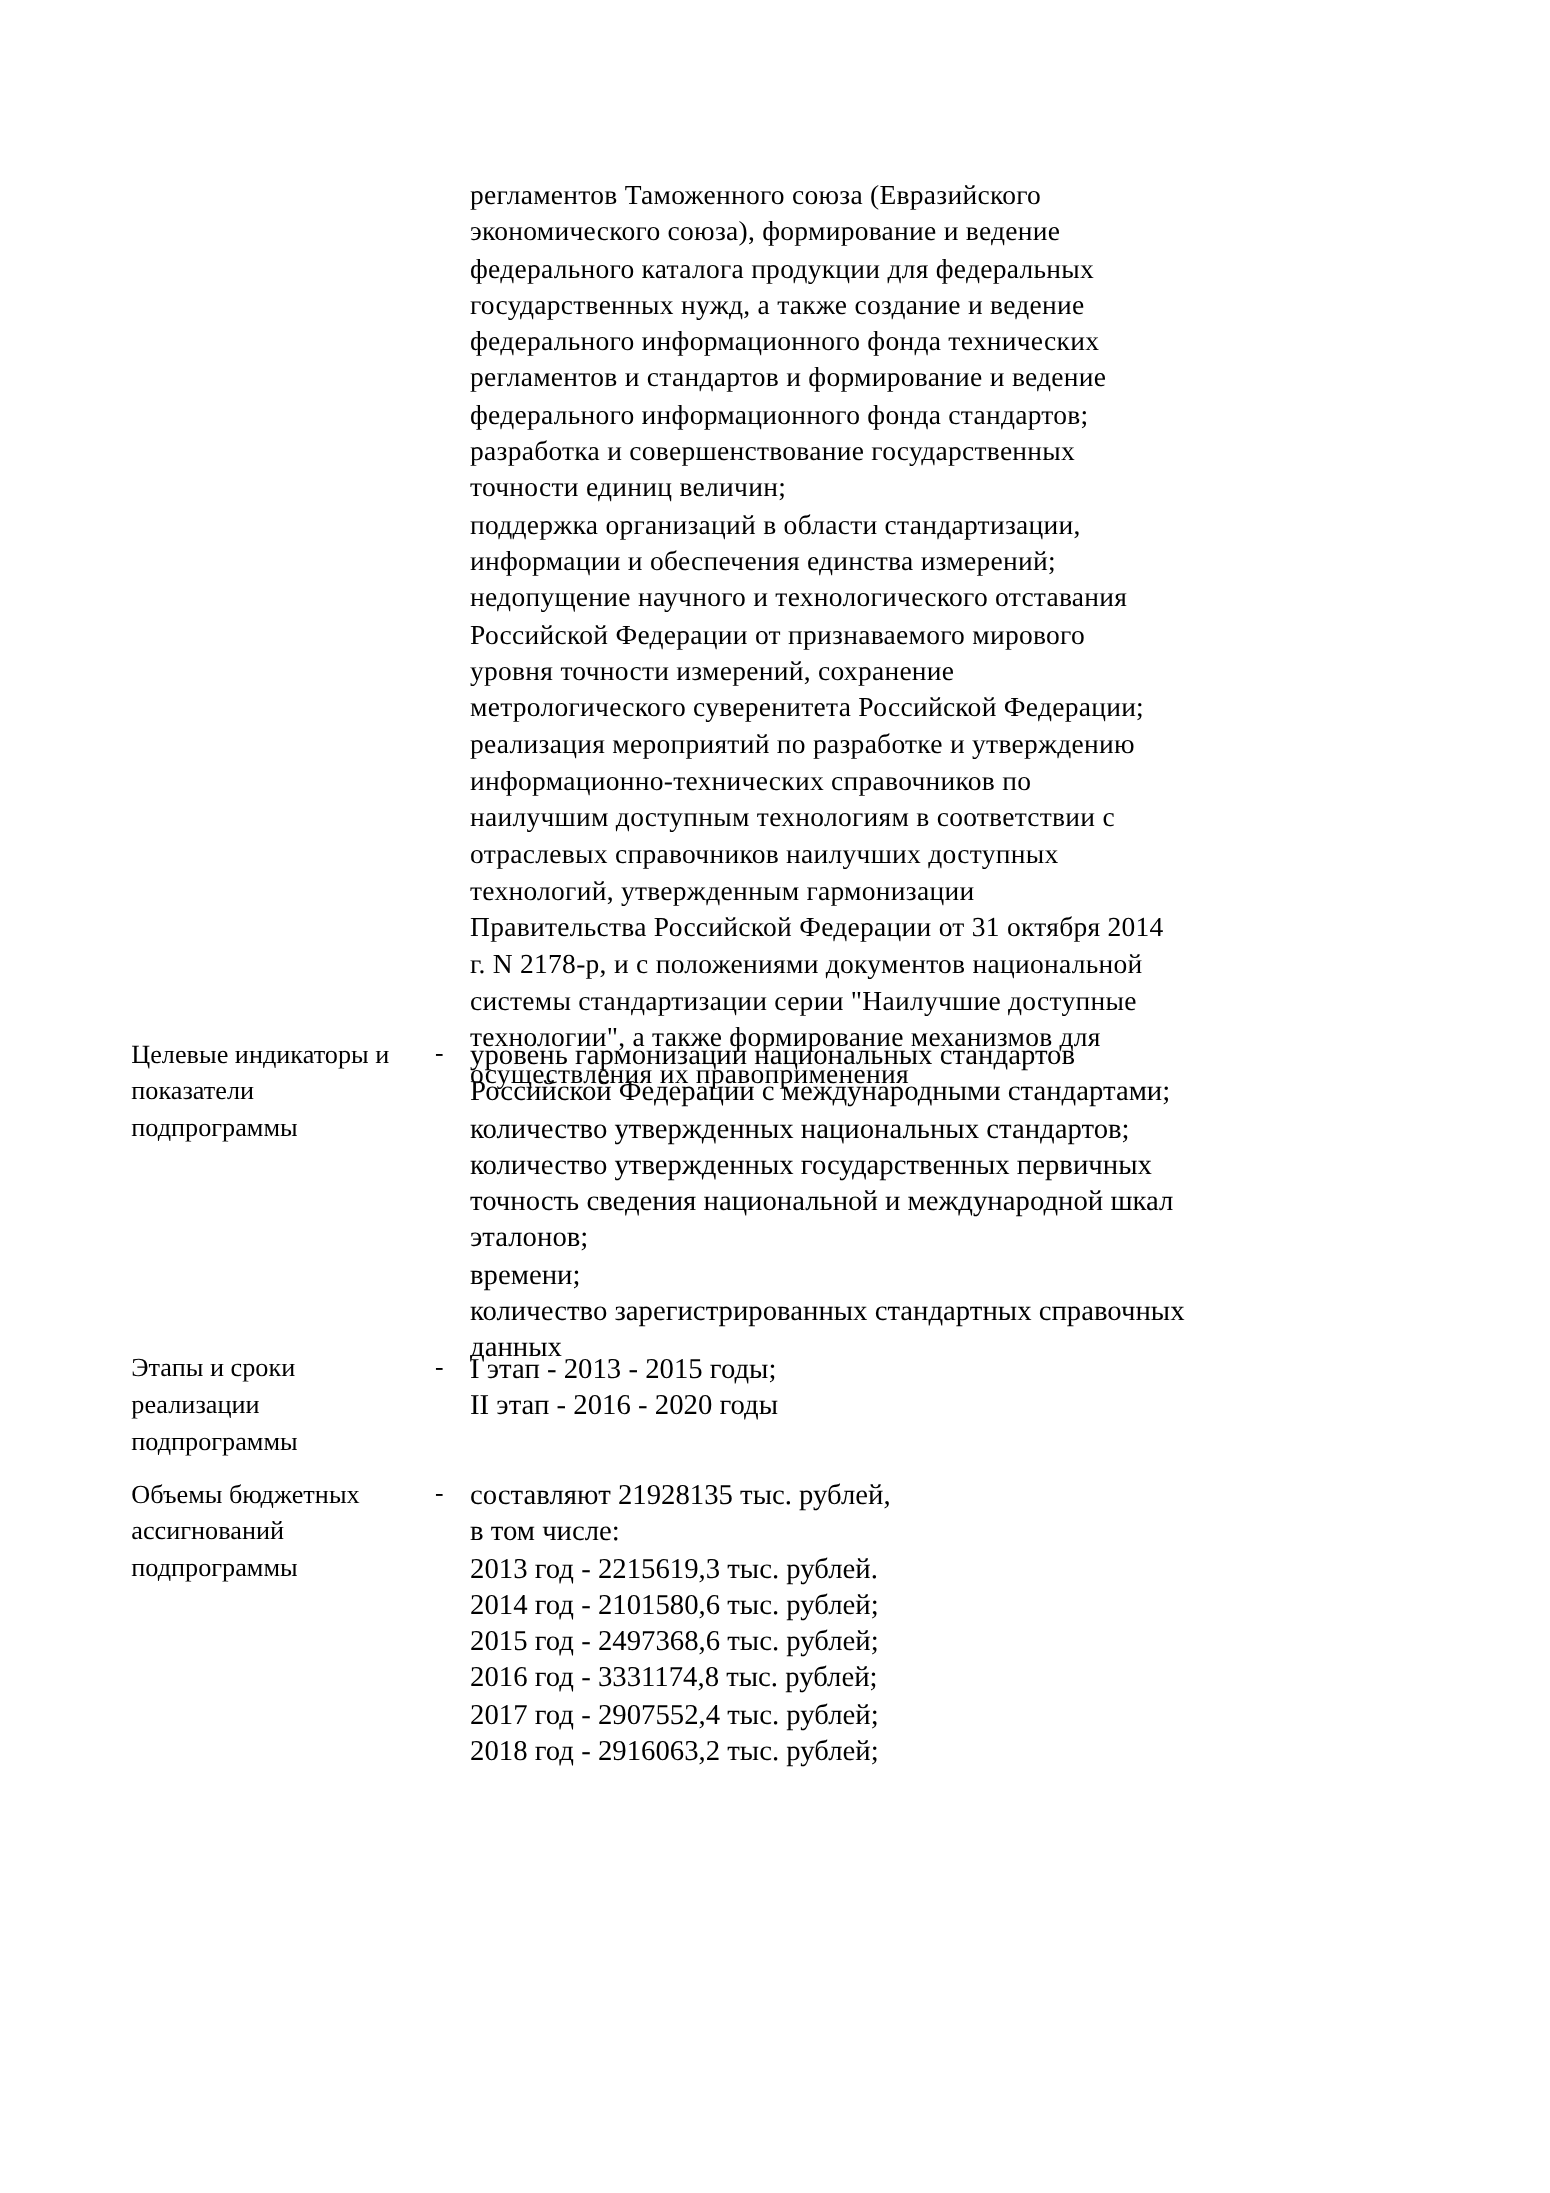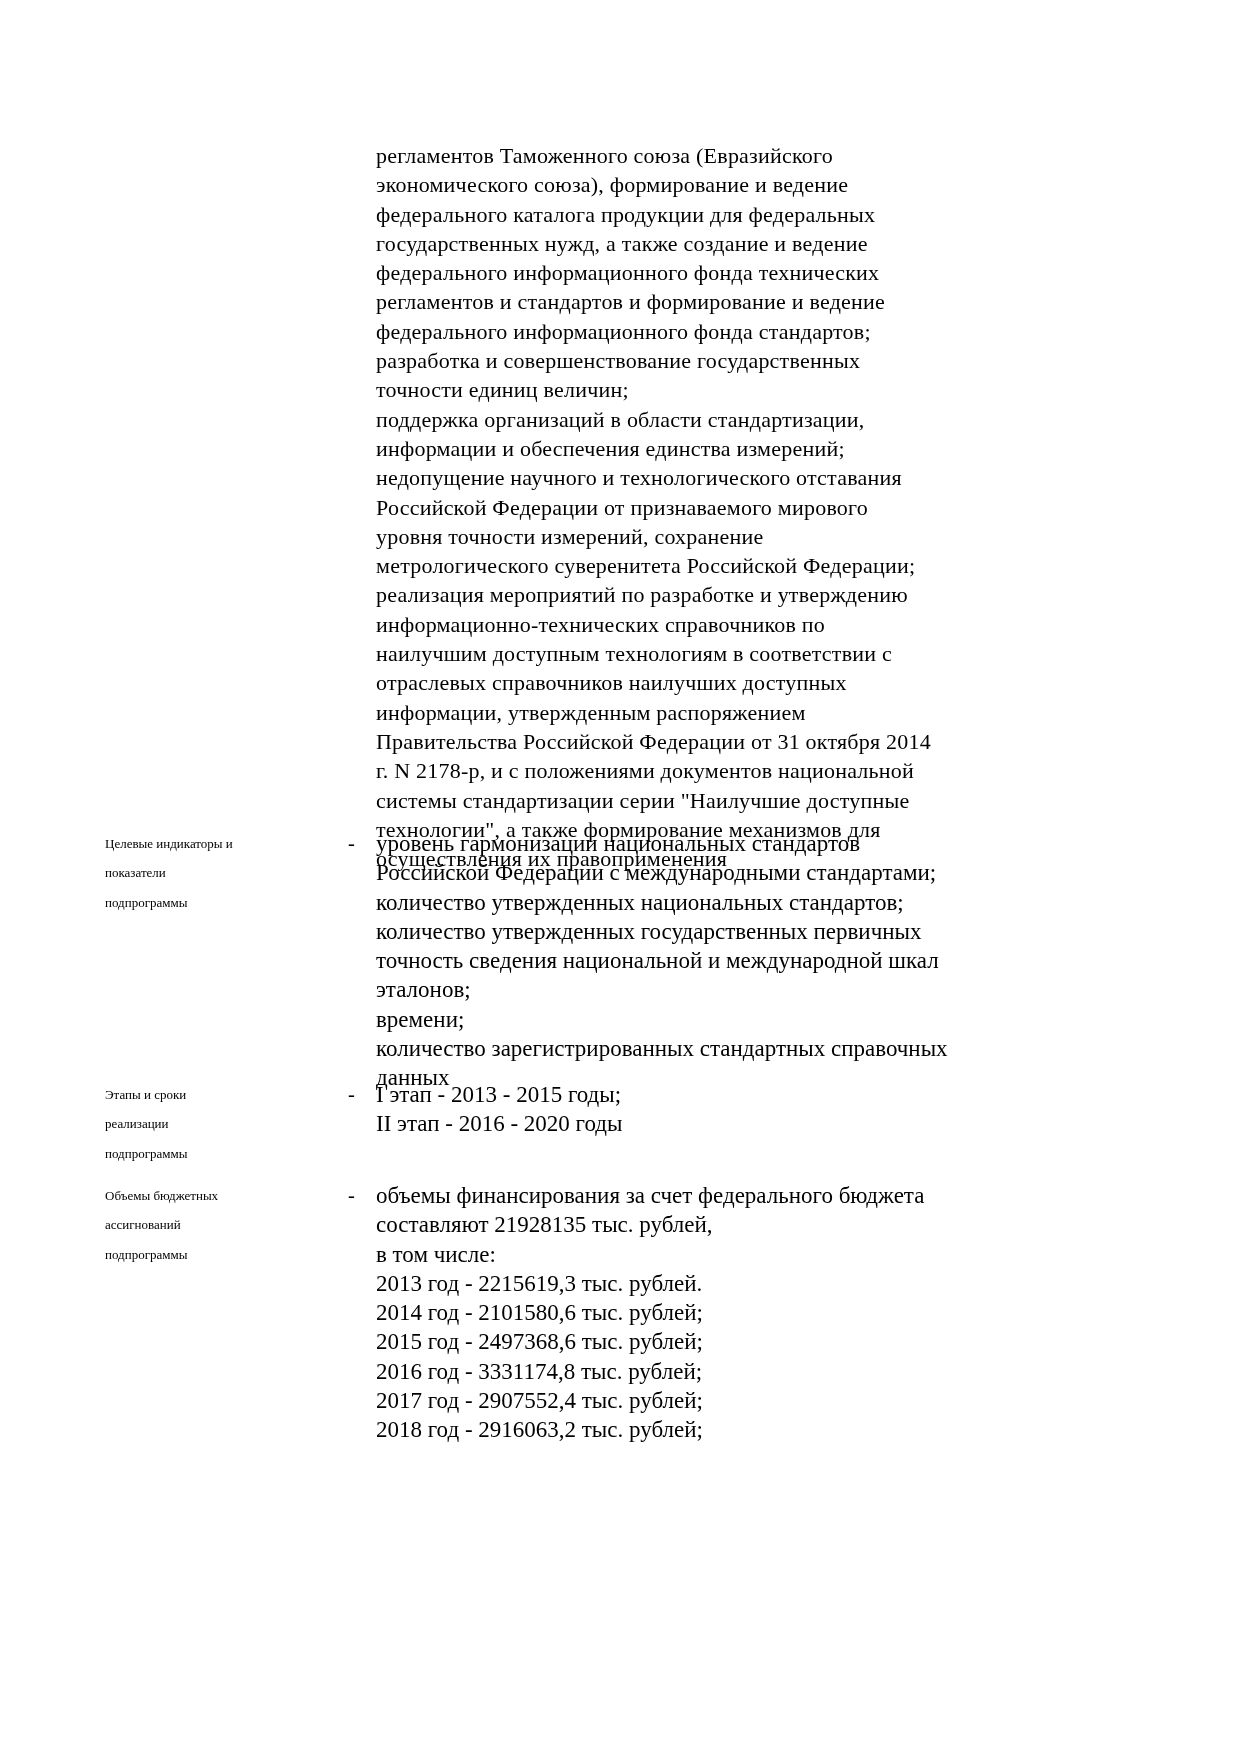--- a/index.html
+++ b/index.html
@@ -40,21 +40,21 @@
   
   .row {
     position: absolute;
     left: 0;
     width: 1240px;
   }
   .row .label {
     position: absolute;
     left: 105px;
     width: 240px;
-    font-size: 13px;
+    font-size: 21px;
     line-height: 29.3px;
   }
   .row .dash {
     position: absolute;
     left: 348px;
     width: 18px;
     font-size: 20.5px;
     line-height: 29.3px;
     text-align: left;
   }
@@ -92,21 +92,21 @@
     <div class="line">поддержка организаций в области стандартизации,</div>
     <div class="line">информации и обеспечения единства измерений;</div>
     <div class="line">недопущение научного и технологического отставания</div>
     <div class="line">Российской Федерации от признаваемого мирового</div>
     <div class="line">уровня точности измерений, сохранение</div>
     <div class="line">метрологического суверенитета Российской Федерации;</div>
     <div class="line">реализация мероприятий по разработке и утверждению</div>
     <div class="line">информационно-технических справочников по</div>
     <div class="line">наилучшим доступным технологиям в соответствии с</div>
     <div class="line">отраслевых справочников наилучших доступных</div>
-    <div class="line">информации, утвержденным распоряжением</div>
+    <div class="line">технологий, утвержденным гармонизации</div>
     <div class="line">Правительства Российской Федерации от 31 октября 2014</div>
     <div class="line">г. N 2178-р, и с положениями документов национальной</div>
     <div class="line">системы стандартизации серии "Наилучшие доступные</div>
     <div class="line">технологии", а также формирование механизмов для</div>
     <div class="line">осуществления их правоприменения</div>
   </div>
 
   <div class="row row-indicators">
     <div class="label">
       <div>Целевые индикаторы и</div>
@@ -141,21 +141,20 @@
   </div>
 
   <div class="row row-budget">
     <div class="label">
       <div>Объемы бюджетных</div>
       <div>ассигнований</div>
       <div>подпрограммы</div>
     </div>
     <div class="dash">-</div>
     <div class="content">
-      <div>объемы финансирования за счет федерального бюджета</div>
       <div>составляют 21928135 тыс. рублей,</div>
       <div>в том числе:</div>
       <div>2013 год - 2215619,3 тыс. рублей.</div>
       <div>2014 год - 2101580,6 тыс. рублей;</div>
       <div>2015 год - 2497368,6 тыс. рублей;</div>
       <div>2016 год - 3331174,8 тыс. рублей;</div>
       <div>2017 год - 2907552,4 тыс. рублей;</div>
       <div>2018 год - 2916063,2 тыс. рублей;</div>
     </div>
   </div>

